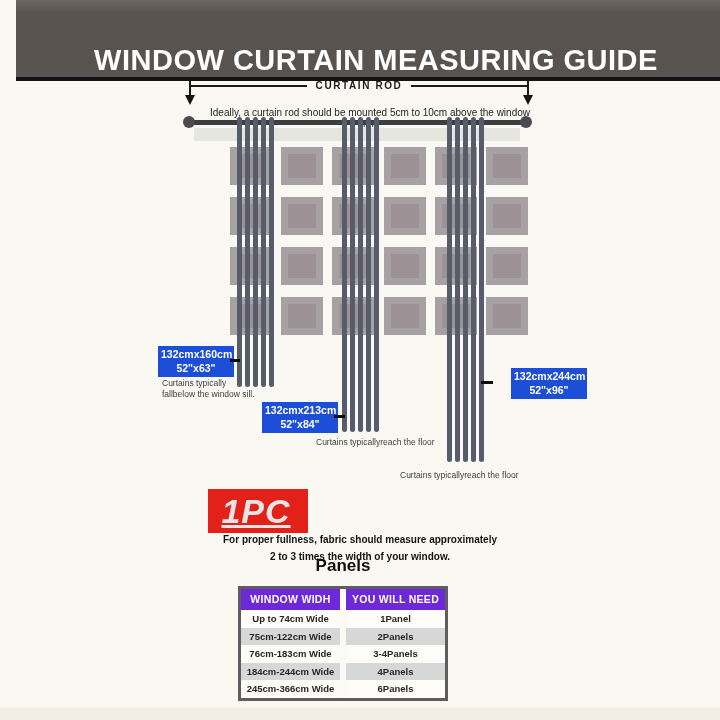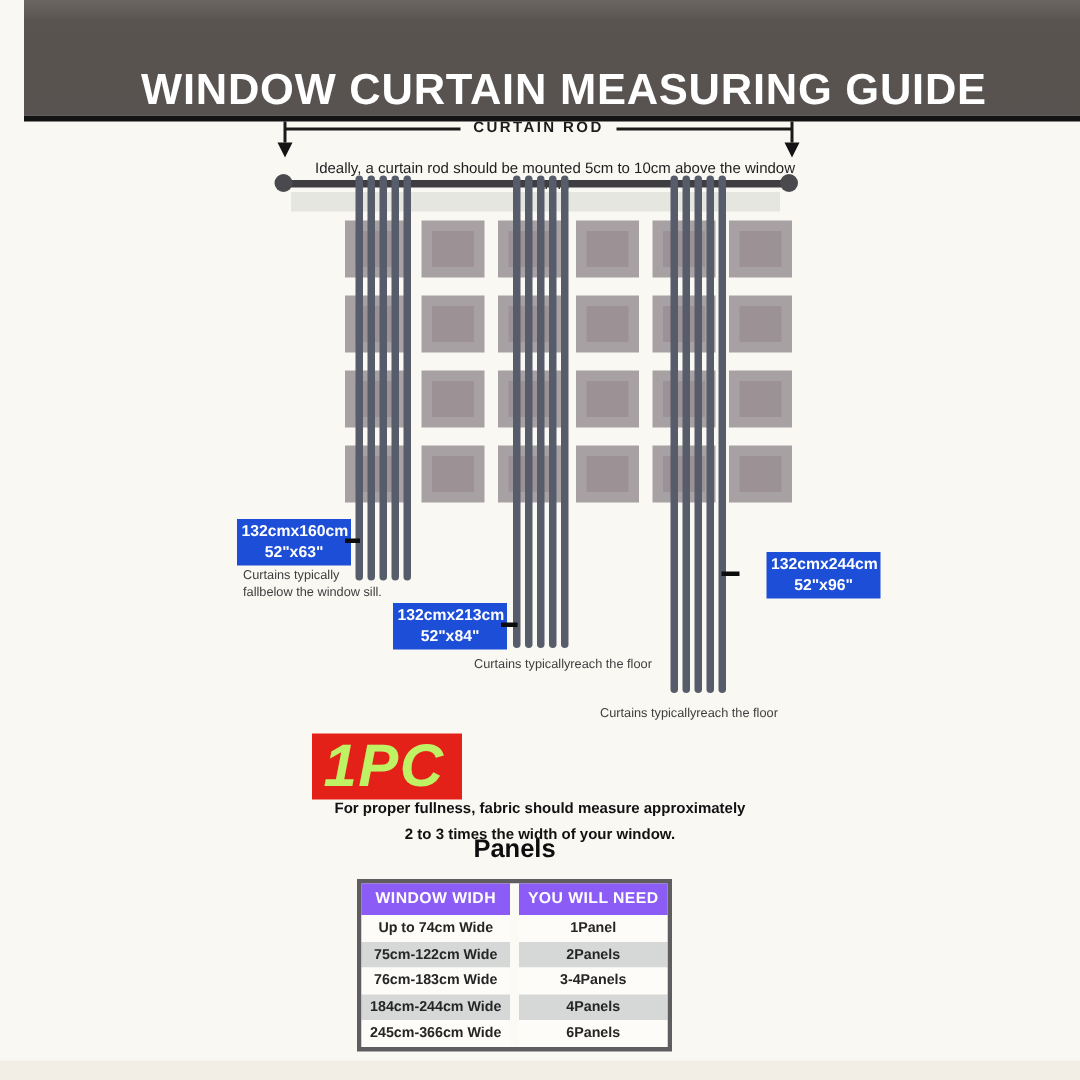--- a/index.html
+++ b/index.html
@@ -53,31 +53,31 @@
   .connector.n2{left:334px;top:415px;width:11px;}
   .connector.n3{left:481px;top:381px;width:12px;}
   .caption{position:absolute;margin:0;font-size:8.5px;line-height:11px;color:#3d3d3d;white-space:pre-line;}
   .caption.p1{left:162px;top:378px;}
   .caption.p2{left:316px;top:437px;}
   .caption.p3{left:400px;top:470px;}
 
   
   .badge{position:absolute;left:208px;top:489px;width:100px;height:44px;background:#e42118;
     display:flex;align-items:center;justify-content:center;}
-  .badge span{color:#bef264;font-size:40px;font-weight:bold;font-style:italic;letter-spacing:1px;padding-right:4px;}
+  .badge span{color:#e5e5e5;font-size:34px;font-weight:bold;font-style:italic;letter-spacing:1px;padding-right:4px;text-decoration:underline;}
   .fullness{position:absolute;left:0;top:531px;width:720px;text-align:center;
     font-size:10px;font-weight:bold;color:#121212;line-height:17px;}
   .panels-heading{position:absolute;left:238px;top:556px;width:210px;margin:0;text-align:center;
     font-size:17px;font-weight:bold;color:#0e0e0e;}
 
   
   .panels-table{position:absolute;left:238px;top:586px;width:210px;box-sizing:border-box;
     border:3px solid #5f5d5f;background:#fbfaf5;
     display:grid;grid-template-columns:1fr 6px 1fr;}
-  .pt-th{background:#8b5cf6;color:#fff;font-size:10.5px;font-weight:bold;letter-spacing:.3px;
+  .pt-th{background:#6d28d9;color:#fff;font-size:10.5px;font-weight:bold;letter-spacing:.3px;
     height:21px;line-height:21px;text-align:center;}
   .pt-gut{background:#fbfaf5;}
   .pt-td{height:17.5px;line-height:17.5px;text-align:center;font-size:9.5px;font-weight:bold;color:#252525;background:#fdfcf8;}
   .pt-td.alt{background:#d6d8d7;}
 
   .bottom-strip{position:absolute;left:0;top:707px;width:720px;height:13px;background:#f2eee6;}
 </style>
 </head>
 <body>
 

